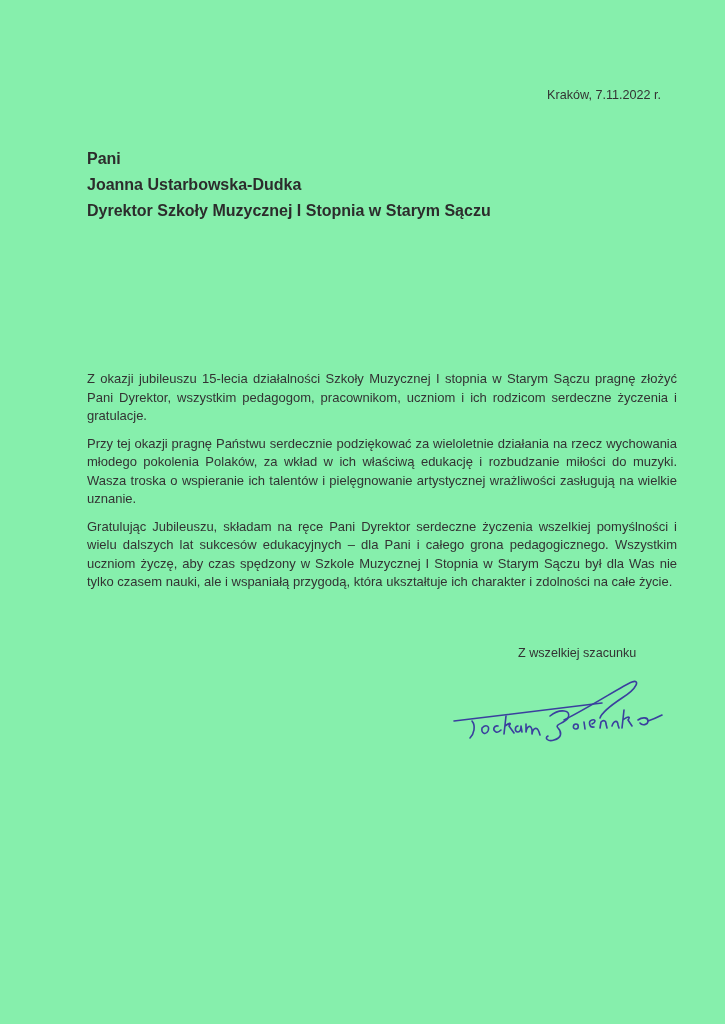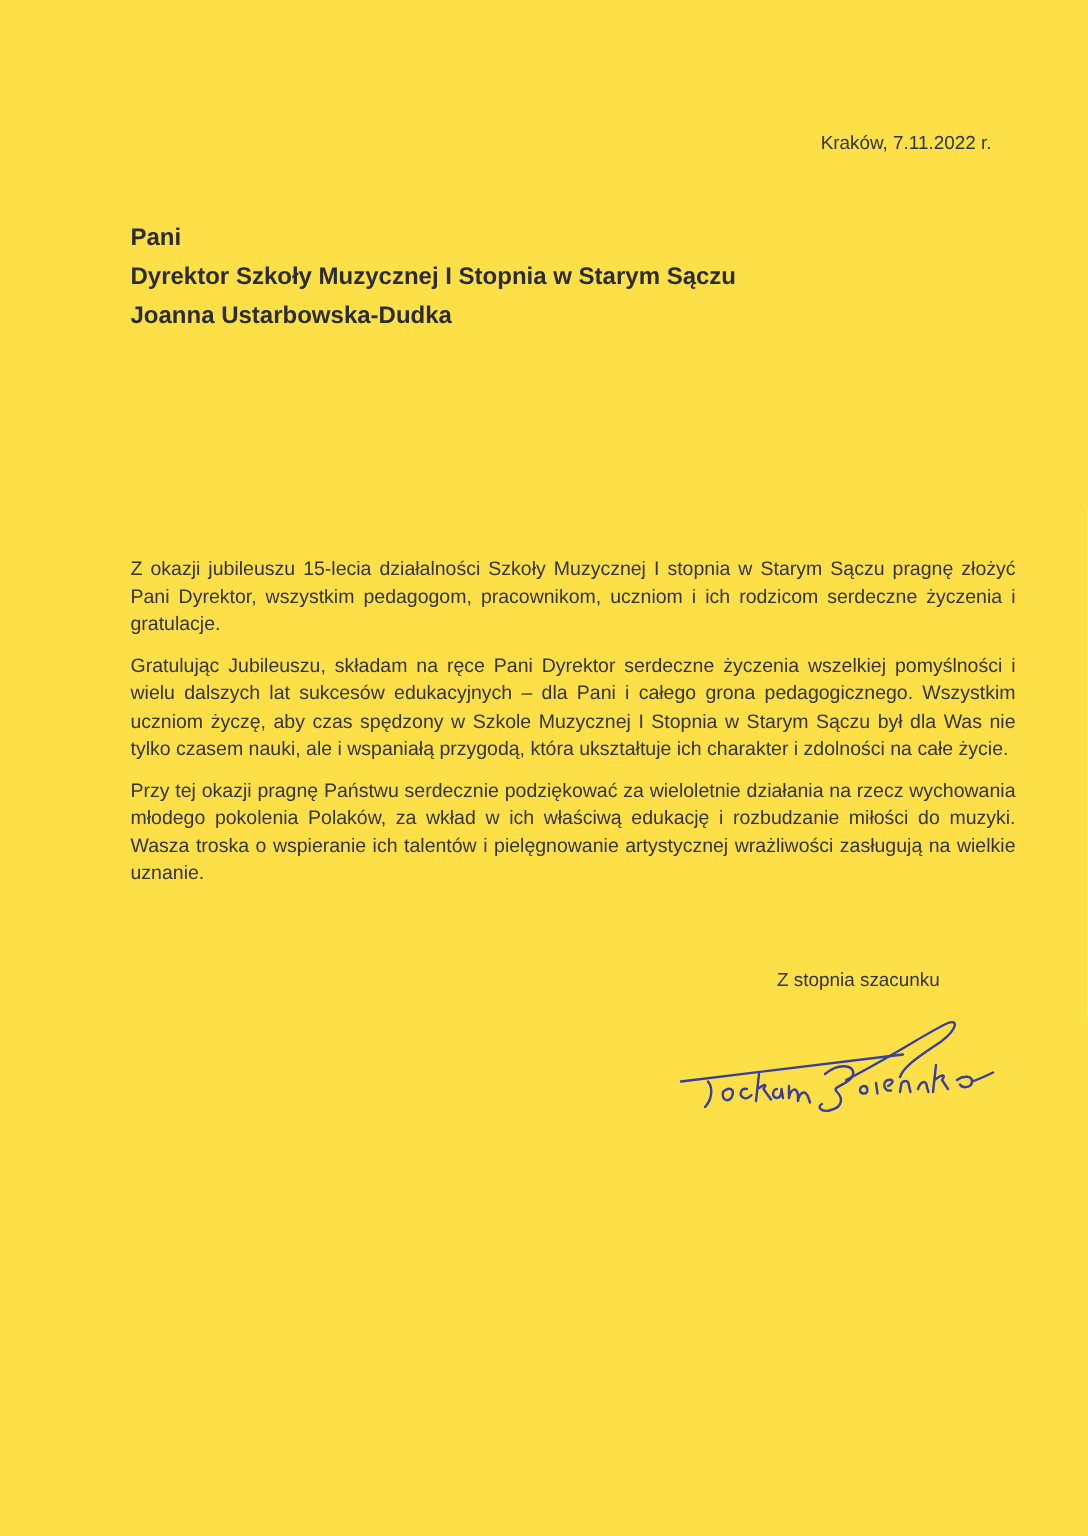--- a/index.html
+++ b/index.html
@@ -12,21 +12,21 @@
       height: 1024px;
       position: relative;
       overflow: hidden;
       font-family: "Liberation Sans", "DejaVu Sans", sans-serif;
       color: #2a2a2a;
     }
     .page {
       position: absolute;
       left: 0; top: 0;
       width: 725px; height: 1024px;
-      background: #fde047;
+      background: #86efac;
     }
     .date {
       position: absolute;
       top: 88px;
       right: 64px;
       font-size: 12.6px;
       color: #333;
     }
     .recipient {
       position: absolute;
@@ -70,31 +70,31 @@
   </style>
 </head>
 <body>
 
 <div class="page">
 
   <div class="date">Kraków, 7.11.2022 r.</div>
 
   <div class="recipient">
     <div>Pani</div>
+    <div>Joanna Ustarbowska-Dudka</div>
     <div>Dyrektor Szkoły Muzycznej I Stopnia w Starym Sączu</div>
-    <div>Joanna Ustarbowska-Dudka</div>
   </div>
 
   <div class="body-text">
     <p>Z okazji jubileuszu 15-lecia działalności Szkoły Muzycznej I stopnia w Starym Sączu pragnę złożyć Pani Dyrektor, wszystkim pedagogom, pracownikom, uczniom i ich rodzicom serdeczne życzenia i gratulacje.</p>
+    <p>Przy tej okazji pragnę Państwu serdecznie podziękować za wieloletnie działania na rzecz wychowania młodego pokolenia Polaków, za wkład w ich właściwą edukację i rozbudzanie miłości do muzyki. Wasza troska o wspieranie ich talentów i pielęgnowanie artystycznej wrażliwości zasługują na wielkie uznanie.</p>
     <p>Gratulując Jubileuszu, składam na ręce Pani Dyrektor serdeczne życzenia wszelkiej pomyślności i wielu dalszych lat sukcesów edukacyjnych – dla Pani i całego grona pedagogicznego. Wszystkim uczniom życzę, aby czas spędzony w Szkole Muzycznej I Stopnia w Starym Sączu był dla Was nie tylko czasem nauki, ale i wspaniałą przygodą, która ukształtuje ich charakter i zdolności na całe życie.</p>
-    <p>Przy tej okazji pragnę Państwu serdecznie podziękować za wieloletnie działania na rzecz wychowania młodego pokolenia Polaków, za wkład w ich właściwą edukację i rozbudzanie miłości do muzyki. Wasza troska o wspieranie ich talentów i pielęgnowanie artystycznej wrażliwości zasługują na wielkie uznanie.</p>
   </div>
 
-  <div class="closing">Z stopnia szacunku</div>
+  <div class="closing">Z wszelkiej szacunku</div>
 
   <svg class="signature" viewBox="0 0 240 70">
     <g fill="none" stroke-width="1.6" stroke-linecap="round" stroke-linejoin="round" stroke="#3a3f9e">
 
       <path d="M2 45 C 40 40, 90 34, 150 27"></path>
 
       <path d="M20 45 C 24 50, 22 58, 18 62"></path>
 
       <path d="M30 52 c 4 -4, 8 -2, 6 3 c -2 4, -7 3, -6 -3"></path>
       <path d="M46 50 c -4 -1, -6 4, -2 6 c 2 1, 4 -1, 5 -2"></path>

